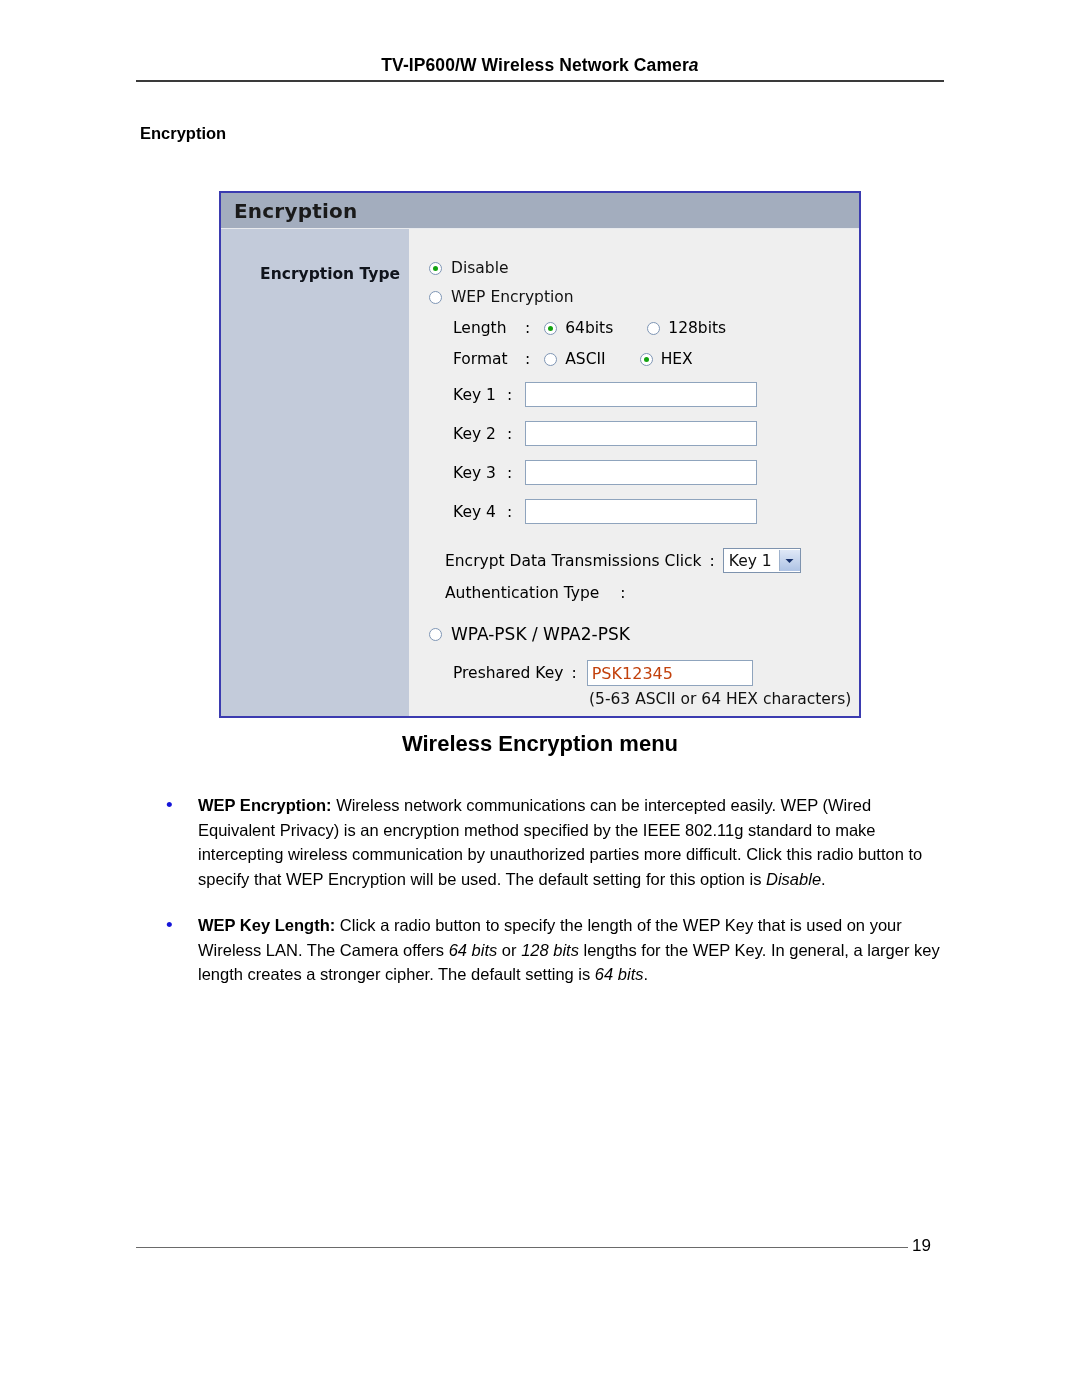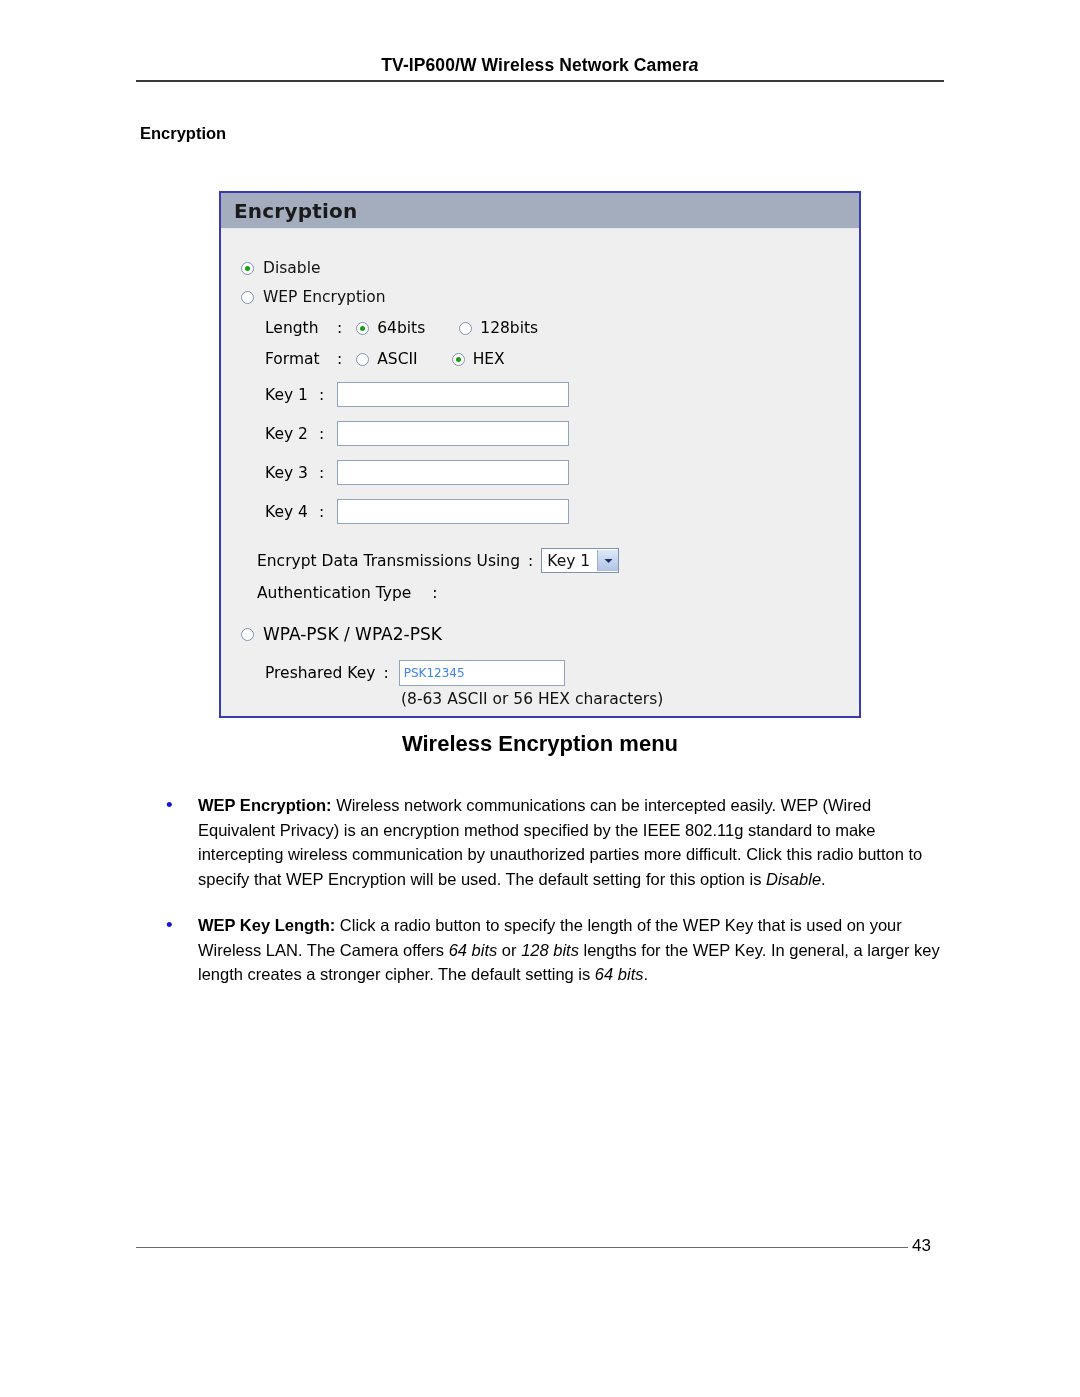--- a/index.html
+++ b/index.html
@@ -266,23 +266,23 @@
   }
   .psk-label { margin-right: 8px; }
   .psk-colon { margin-right: 10px; }
   .psk-input {
     width: 166px;
     height: 26px;
     background: #ffffff;
     border: 1.3px solid #8fa4bd;
     box-sizing: border-box;
     font-family: "DejaVu Sans", sans-serif;
-    font-size: 12px;
+    font-size: 16px;
     padding: 0 4px;
-    color: #3b82f6;
+    color: #c2410c;
     outline: none;
   }
   .psk-hint {
     margin-left: 174px;
     margin-top: 4px;
     font-size: 15.5px;
     color: #111111;
     white-space: nowrap;
   }
 
@@ -350,20 +350,23 @@
   <div class="section-heading">Encryption</div>
 
   <div class="shot">
 
     <div class="shot-titlebar">
       <span class="shot-title">Encryption</span>
     </div>
 
     <div class="shot-body">
 
+      <div class="shot-leftcol">
+        <div class="shot-leftcol-label">Encryption Type</div>
+      </div>
 
       <div class="shot-rightcol">
 
         <div class="radio-row row-disable">
           <span class="radio on"></span>
           <span class="radio-label">Disable</span>
         </div>
 
         <div class="radio-row row-wep">
           <span class="radio"></span>
@@ -411,21 +414,21 @@
           <span class="key-colon">:</span>
           <input class="key-input" type="text" value="" style="">
         </div>
         <div class="key-row">
           <span class="key-label">Key 4</span>
           <span class="key-colon">:</span>
           <input class="key-input" type="text" value="" style="">
         </div>
 
         <div class="encrypt-using">
-          <span>Encrypt Data Transmissions Using</span>
+          <span>Encrypt Data Transmissions Click</span>
           <span class="colon2">:</span>
           <span class="select-box">
             <span class="select-value">Key 1</span>
             <span class="select-arrow">
               <svg width="11" height="8" viewBox="0 0 11 8">
                 <path d="M1.5 2 L5.5 6 L9.5 2 Z" fill="#16306b"></path>
               </svg>
             </span>
           </span>
         </div>
@@ -438,21 +441,21 @@
         <div class="wpa-row">
           <span class="radio"></span>
           <span class="radio-label">WPA-PSK / WPA2-PSK</span>
         </div>
 
         <div class="psk-row">
           <span class="psk-label">Preshared Key</span>
           <span class="psk-colon">:</span>
           <input class="psk-input" type="text" value="PSK12345" style="">
         </div>
-        <div class="psk-hint">(8-63 ASCII or 56 HEX characters)</div>
+        <div class="psk-hint">(5-63 ASCII or 64 HEX characters)</div>
 
       </div>
     </div>
   </div>
 
   <div class="figure-caption">Wireless Encryption menu</div>
 
   <div class="bullets">
 
     <div class="bullet">
@@ -461,15 +464,15 @@
     </div>
 
     <div class="bullet">
       <div class="bullet-mark">•</div>
       <div class="bullet-body"><b>WEP Key Length:</b><span> Click a radio button to specify the length of the WEP Key that is used on your Wireless LAN. The Camera offers </span><i>64 bits</i><span> or </span><i>128 bits</i><span> lengths for the WEP Key. In general, a larger key length creates a stronger cipher. The default setting is </span><i>64 bits</i><span>.</span></div>
     </div>
 
   </div>
 
   <div class="footer-rule"></div>
-  <div class="footer-pageno">43</div>
+  <div class="footer-pageno">19</div>
 
 </div>
 
 </body></html>

